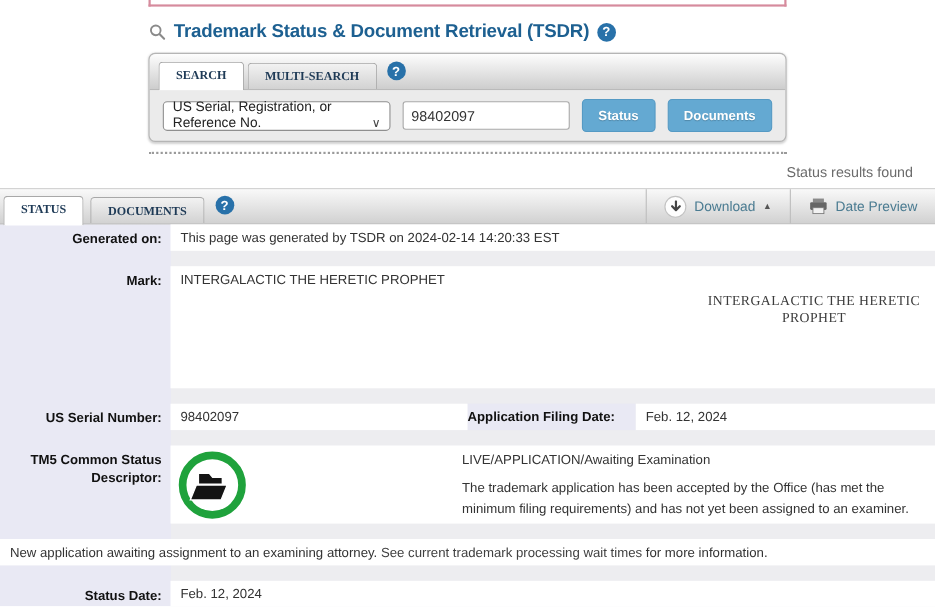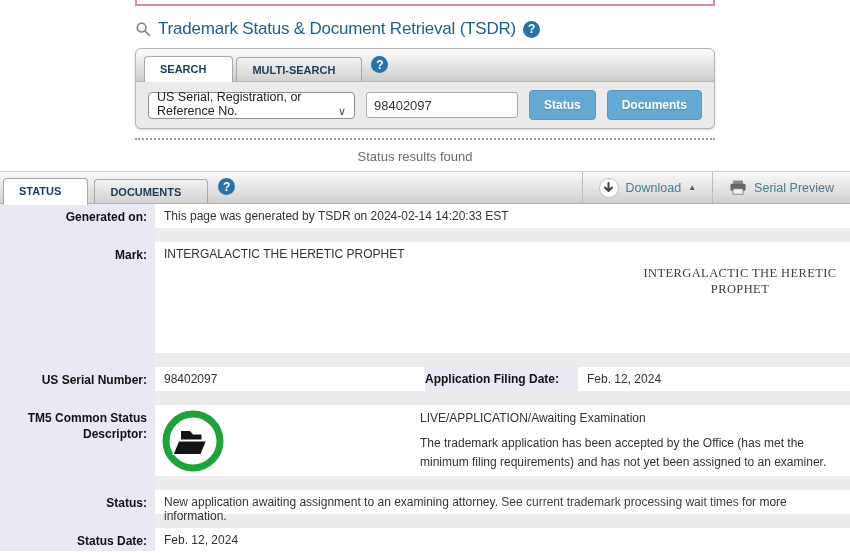--- a/index.html
+++ b/index.html
@@ -5,45 +5,45 @@
   * { box-sizing: border-box; }
   html,body { margin:0; padding:0; }
   body {
     width:850px; height:553px; background:#fff; position:relative; overflow:hidden;
     font-family:"Liberation Sans","DejaVu Sans",sans-serif; font-size:12px; color:#333;
   }
   
   .top-col { margin-left:135px; width:580px; }
   .alert-remnant { height:6px; background:#fff; border:2px solid #d68b9d; border-top:none; }
   .title-row { display:flex; align-items:center; gap:7px; margin:11px 0 7px 0; height:24px; }
-  .page-title { color:#1d6091; font-weight:normal; font-size:17px; letter-spacing:-0.2px; }
+  .page-title { color:#1d6091; font-weight:bold; font-size:17px; letter-spacing:-0.2px; }
   .help-badge { width:17px; height:17px; border-radius:50%; background:#2871a9; color:#fff;
     font-weight:bold; font-size:12px; display:flex; align-items:center; justify-content:center;
     flex:0 0 auto; cursor:pointer; }
   .search-panel { border:1px solid #b5b5b5; border-radius:6px; background:#ebebeb;
     box-shadow:0 1px 2px rgba(0,0,0,.18); }
   .tabstrip { background:linear-gradient(#fdfdfd,#cdcdcd); border-bottom:1px solid #b5b5b5;
     border-radius:6px 6px 0 0; display:flex; align-items:flex-end; padding:5px 8px 0 8px; height:33px; }
-  .tab { padding:6px 26px 5px 15px; font-weight:bold; font-size:11px; color:#1e3a56;
+  .tab { padding:6px 15px 5px 15px; font-weight:bold; font-size:11px; color:#1e3a56;
     background:linear-gradient(#f2f2f2,#d2d2d2); border:1px solid #a8a8a8; border-bottom:none;
-    border-radius:4px 4px 0 0; margin-right:3px; cursor:pointer; }
+    border-radius:4px 4px 0 0; margin-right:3px; cursor:pointer;font-family:Liberation Serif, serif; }
   .tab.active { background:#fff; margin-bottom:-1px; padding-bottom:7px; position:relative; z-index:2; }
   .tabstrip .help-badge { margin:0 0 8px 6px; }
   .search-body { padding:11px 12px; display:flex; gap:11px; align-items:center; height:46px; }
   .select-box { width:276px; height:27px; background:#fff; border:1px solid #8f8f8f; border-radius:4px;
     display:flex; align-items:flex-end; justify-content:space-between; padding:0 8px; font-size:12.5px;
     color:#222; cursor:pointer; }
   .chevron { color:#444; font-size:11px; }
   .text-input { width:152px; height:26px; border:1px solid #a9a9a9; border-radius:3px; padding:0 7px;
     font-size:13px; color:#333; font-family:"Liberation Sans","DejaVu Sans",sans-serif; }
   .btn-blue { background:#64a9d2; color:#fff; font-weight:bold; font-size:12px;
     border:1px solid #559ac4; border-radius:4px; padding:7px 14px; cursor:pointer;
     text-shadow:0 1px 1px rgba(0,0,0,.2); font-family:inherit; }
   .dotted-sep { border-bottom:2px dotted #9a9a9a; margin-top:9px; }
-  .results-found { text-align:center; color:#6b6b6b; font-size:13px; padding:9px 20px 7px 0; }
+  .results-found { text-align:right; color:#6b6b6b; font-size:13px; padding:9px 20px 7px 0; }
   
   .toolbar { height:33px; background:linear-gradient(#f9f9f9,#d1d1d1); border-top:1px solid #cfcfcf;
     border-bottom:1px solid #b2b2b2; display:flex; align-items:flex-end; position:relative; }
   .toolbar .tab { margin-left:3px; }
   .toolbar .tab.active { margin-bottom:-2px; padding-bottom:8px; }
   .toolbar .help-badge { margin:0 0 8px 7px; }
   .toolbar-right { position:absolute; right:0; top:0; height:100%; display:flex; }
   .toolbar-btn { display:flex; align-items:center; gap:7px; padding:0 16px;
     border-left:1px solid #bdbdbd; height:100%; color:#4a7b91; font-size:12.5px; cursor:pointer; }
   .dl-circle { width:20px; height:20px; border-radius:50%; background:#fdfdfd;
@@ -137,21 +137,21 @@
         <span class="caret-sm">▲</span>
       </div>
       <div class="toolbar-btn">
         <span style="display:flex;">
           <svg width="18" height="15" viewBox="0 0 18 15">
             <rect x="4" y="0.5" width="10" height="3.5" fill="#8a8a8a"></rect>
             <rect x="1.5" y="3.8" width="15" height="7" rx="1.2" fill="#666"></rect>
             <rect x="4" y="8.8" width="10" height="5.4" fill="#f2f2f2" stroke="#777" stroke-width="0.8"></rect>
           </svg>
         </span>
-        <span>Serial Preview</span>
+        <span>Date Preview</span>
       </div>
     </div>
   </div>
 
   <div class="details">
 
     <div class="row r24">
       <div class="lab">Generated on:</div>
       <div class="val">This page was generated by TSDR on 2024-02-14 14:20:33 EST</div>
     </div>
@@ -184,21 +184,20 @@
           </svg>
         </div>
         <div class="tm5-text">
           <div>LIVE/APPLICATION/Awaiting Examination</div>
           <div class="tm5-desc">The trademark application has been accepted by the Office (has met the minimum filing requirements) and has not yet been assigned to an examiner.</div>
         </div>
       </div>
     </div>
 
     <div class="row r24">
-      <div class="lab">Status:</div>
       <div class="val">
         <span>New application awaiting assignment to an examining attorney. </span><span class="link">See current trademark processing wait times</span><span> for more information.</span>
       </div>
     </div>
 
     <div class="row r23">
       <div class="lab">Status Date:</div>
       <div class="val">Feb. 12, 2024</div>
     </div>
   </div>

